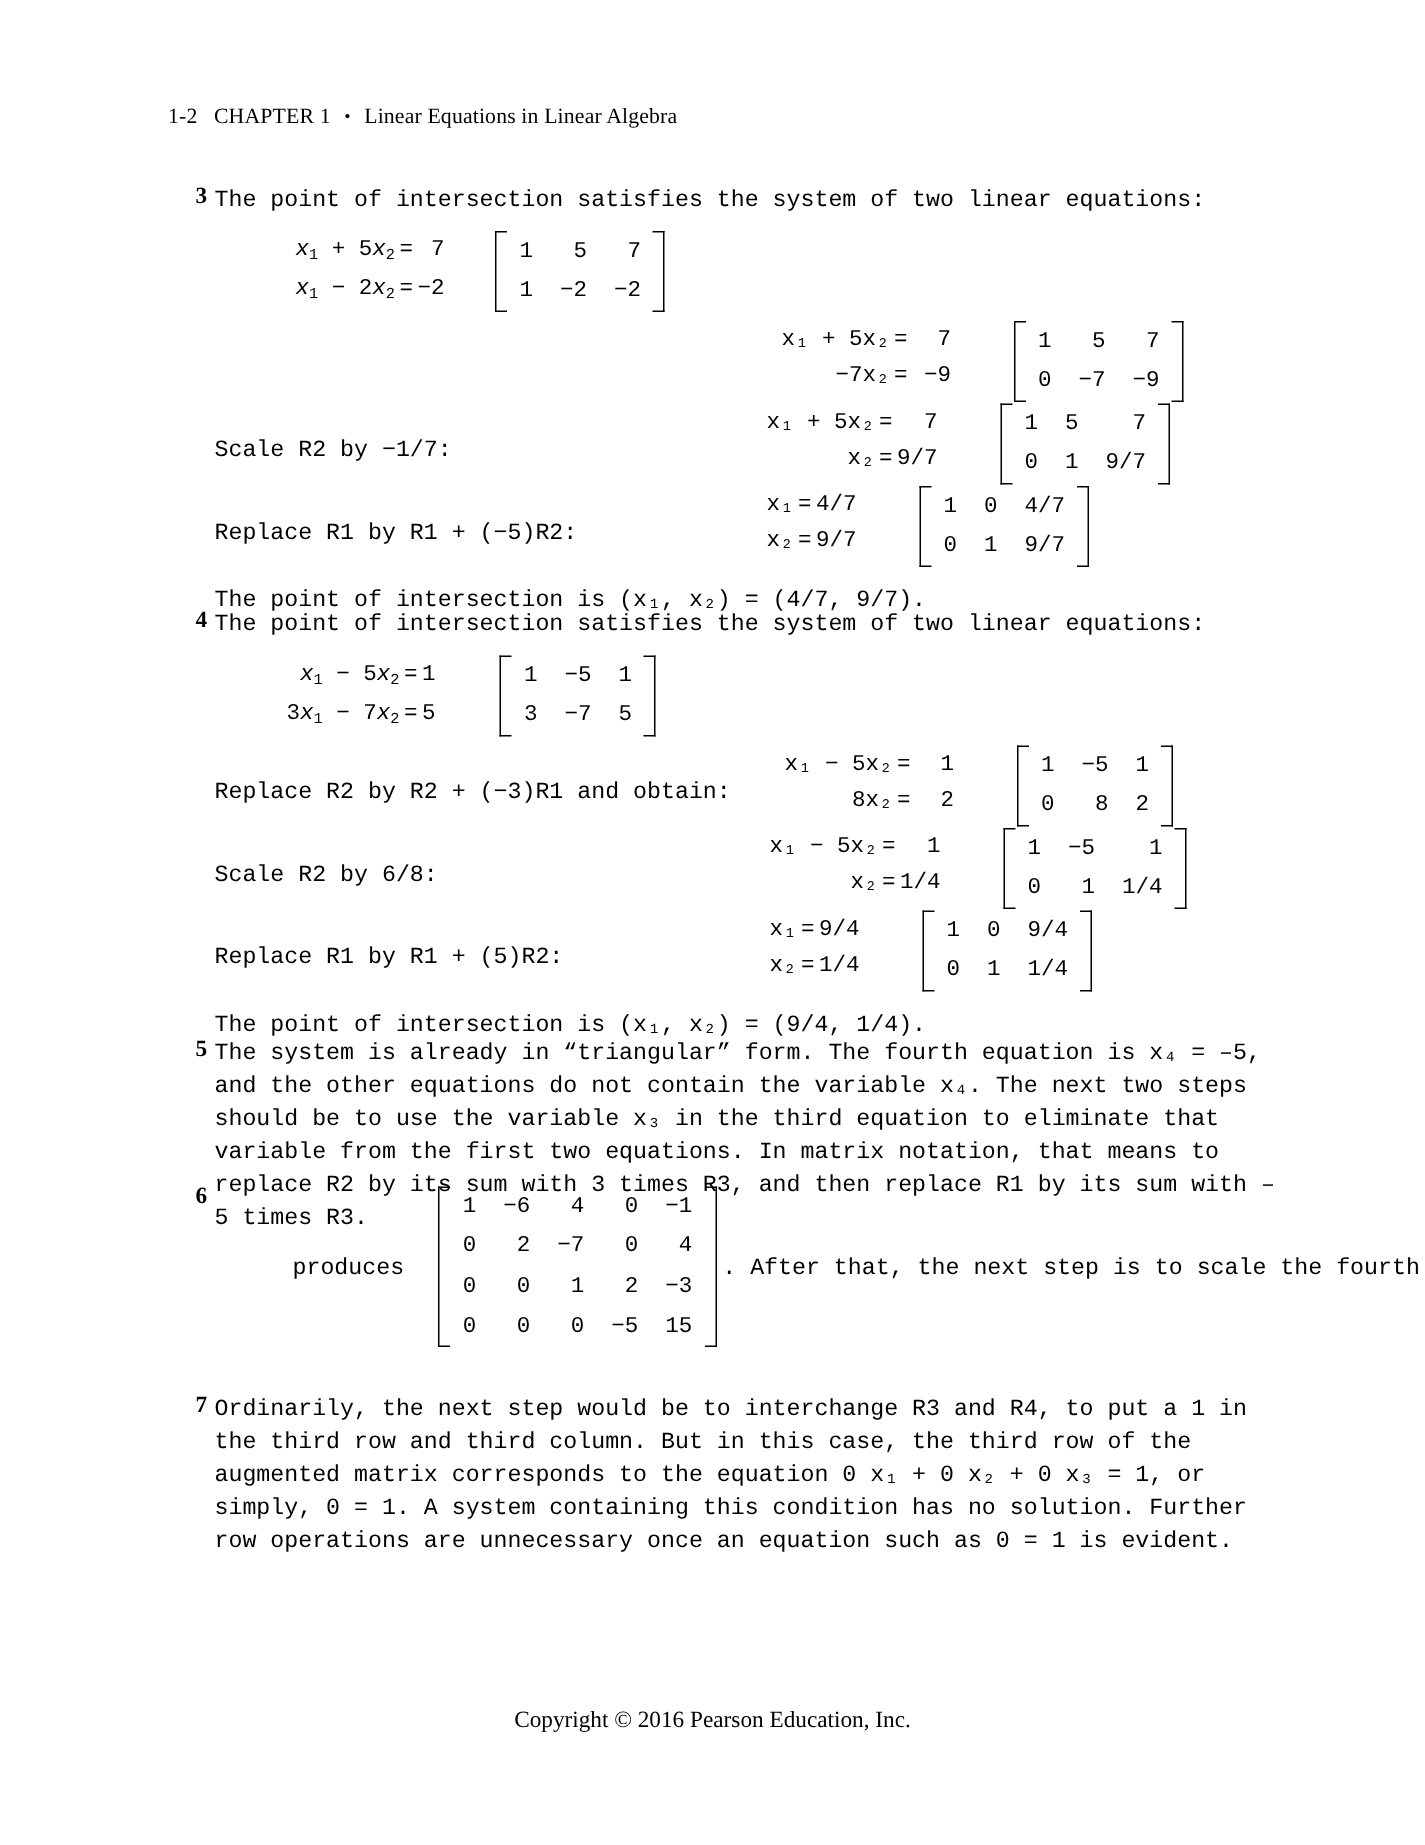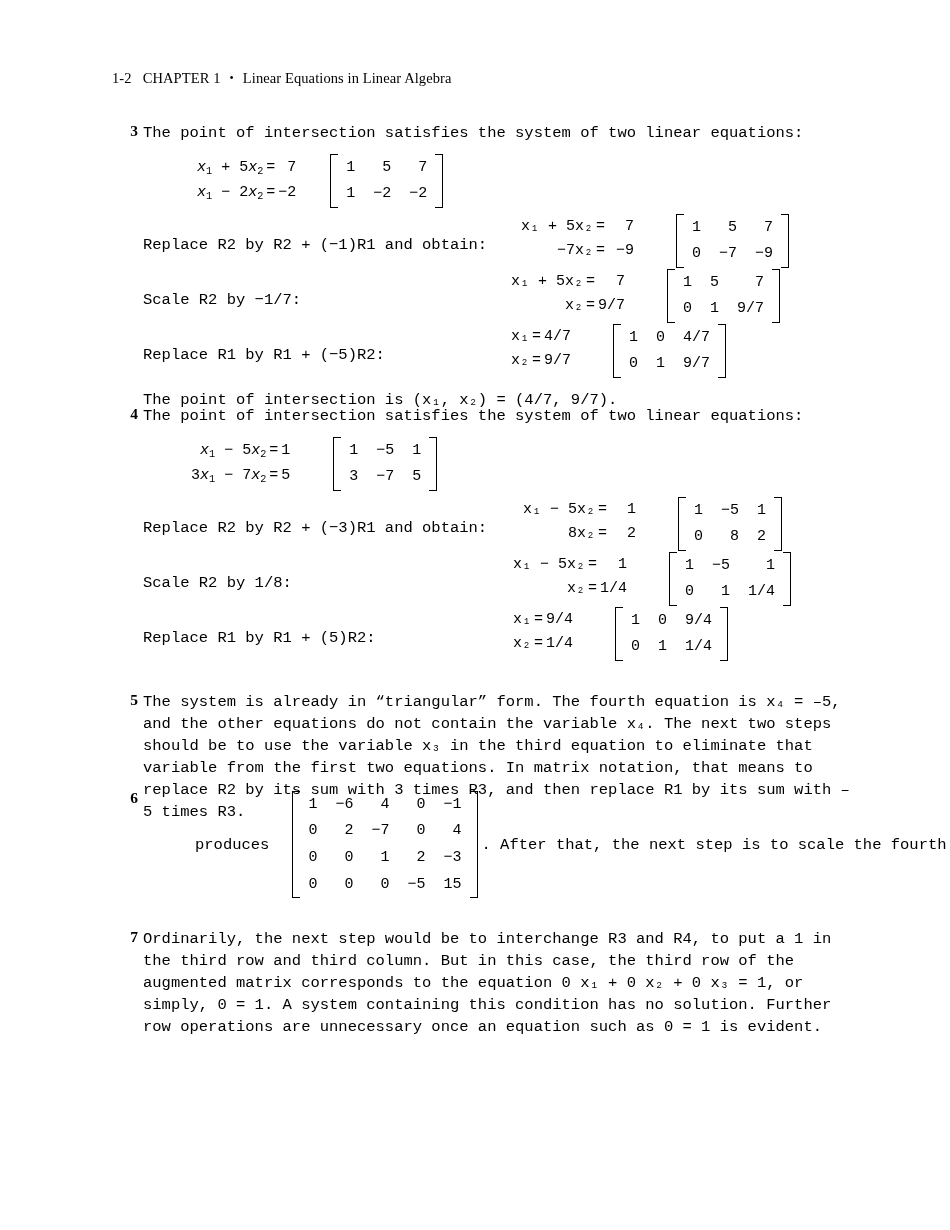--- a/index.html
+++ b/index.html
@@ -190,21 +190,20 @@
                 <span class="mcell">−2</span>
                 <span class="mcell">−2</span>
               </div>
             </div>
             <div class="mbracket right"></div>
           </div>
         </div>
       </div>
 
       <div style="position:relative; height:55px;">
-        <div class="steplabel" style="position:absolute; left:0px; top:20px;">Replace R2 by R2 + (−1)R1 and obtain:</div>
         <div class="mathgroup" style="left:378px; top:0px;">
           <div class="eqsys rhsright">
             <div class="eqrow">
               <span class="lhs">x₁ + 5x₂</span>
                 <span class="rel">=</span>
                 <span class="rhs">7</span>
             </div>
             <div class="eqrow">
               <span class="lhs">−7x₂</span>
                 <span class="rel">=</span>
@@ -368,21 +367,21 @@
                 <span class="mcell">8</span>
                 <span class="mcell">2</span>
               </div>
             </div>
             <div class="mbracket right"></div>
           </div>
         </div>
       </div>
 
       <div style="position:relative; height:55px;">
-        <div class="steplabel" style="position:absolute; left:0px; top:20px;">Scale R2 by 1/8:</div>
+        <div class="steplabel" style="position:absolute; left:0px; top:20px;">Scale R2 by 6/8:</div>
         <div class="mathgroup" style="left:370px; top:0px;">
           <div class="eqsys rhsright">
             <div class="eqrow">
               <span class="lhs">x₁ − 5x₂</span>
                 <span class="rel">=</span>
                 <span class="rhs">1</span>
             </div>
             <div class="eqrow">
               <span class="lhs">x₂</span>
                 <span class="rel">=</span>
@@ -435,20 +434,21 @@
                 <span class="mcell">0</span>
                 <span class="mcell">1</span>
                 <span class="mcell">1/4</span>
               </div>
             </div>
             <div class="mbracket right"></div>
           </div>
         </div>
       </div>
 
+      <p style="margin-top:10px;">The point of intersection is (x₁, x₂) = (9/4, 1/4).</p>
     </div>
   </div>
 
   <div class="exercise" style="top:691px; width:742px;">
     <div class="ex-num">5</div>
     <div class="ex-body">
       <p>The system is already in “triangular” form. The fourth equation is x₄ = –5, and the other equations do not contain the variable x₄. The next two steps should be to use the variable x₃ in the third equation to eliminate that variable from the first two equations. In matrix notation, that means to replace R2 by its sum with 3 times R3, and then replace R1 by its sum with –5 times R3.</p>
     </div>
   </div>
 
@@ -496,14 +496,15 @@
     </div>
   </div>
 
   <div class="exercise" style="top:928px; width:742px;">
     <div class="ex-num">7</div>
     <div class="ex-body">
       <p>Ordinarily, the next step would be to interchange R3 and R4, to put a 1 in the third row and third column. But in this case, the third row of the augmented matrix corresponds to the equation 0 x₁ + 0 x₂ + 0 x₃ = 1, or simply, 0 = 1. A system containing this condition has no solution. Further row operations are unnecessary once an equation such as 0 = 1 is evident.</p>
     </div>
   </div>
 
+  <div class="footer">Copyright © 2016 Pearson Education, Inc.</div>
 
 </div>
 
 </body></html>

